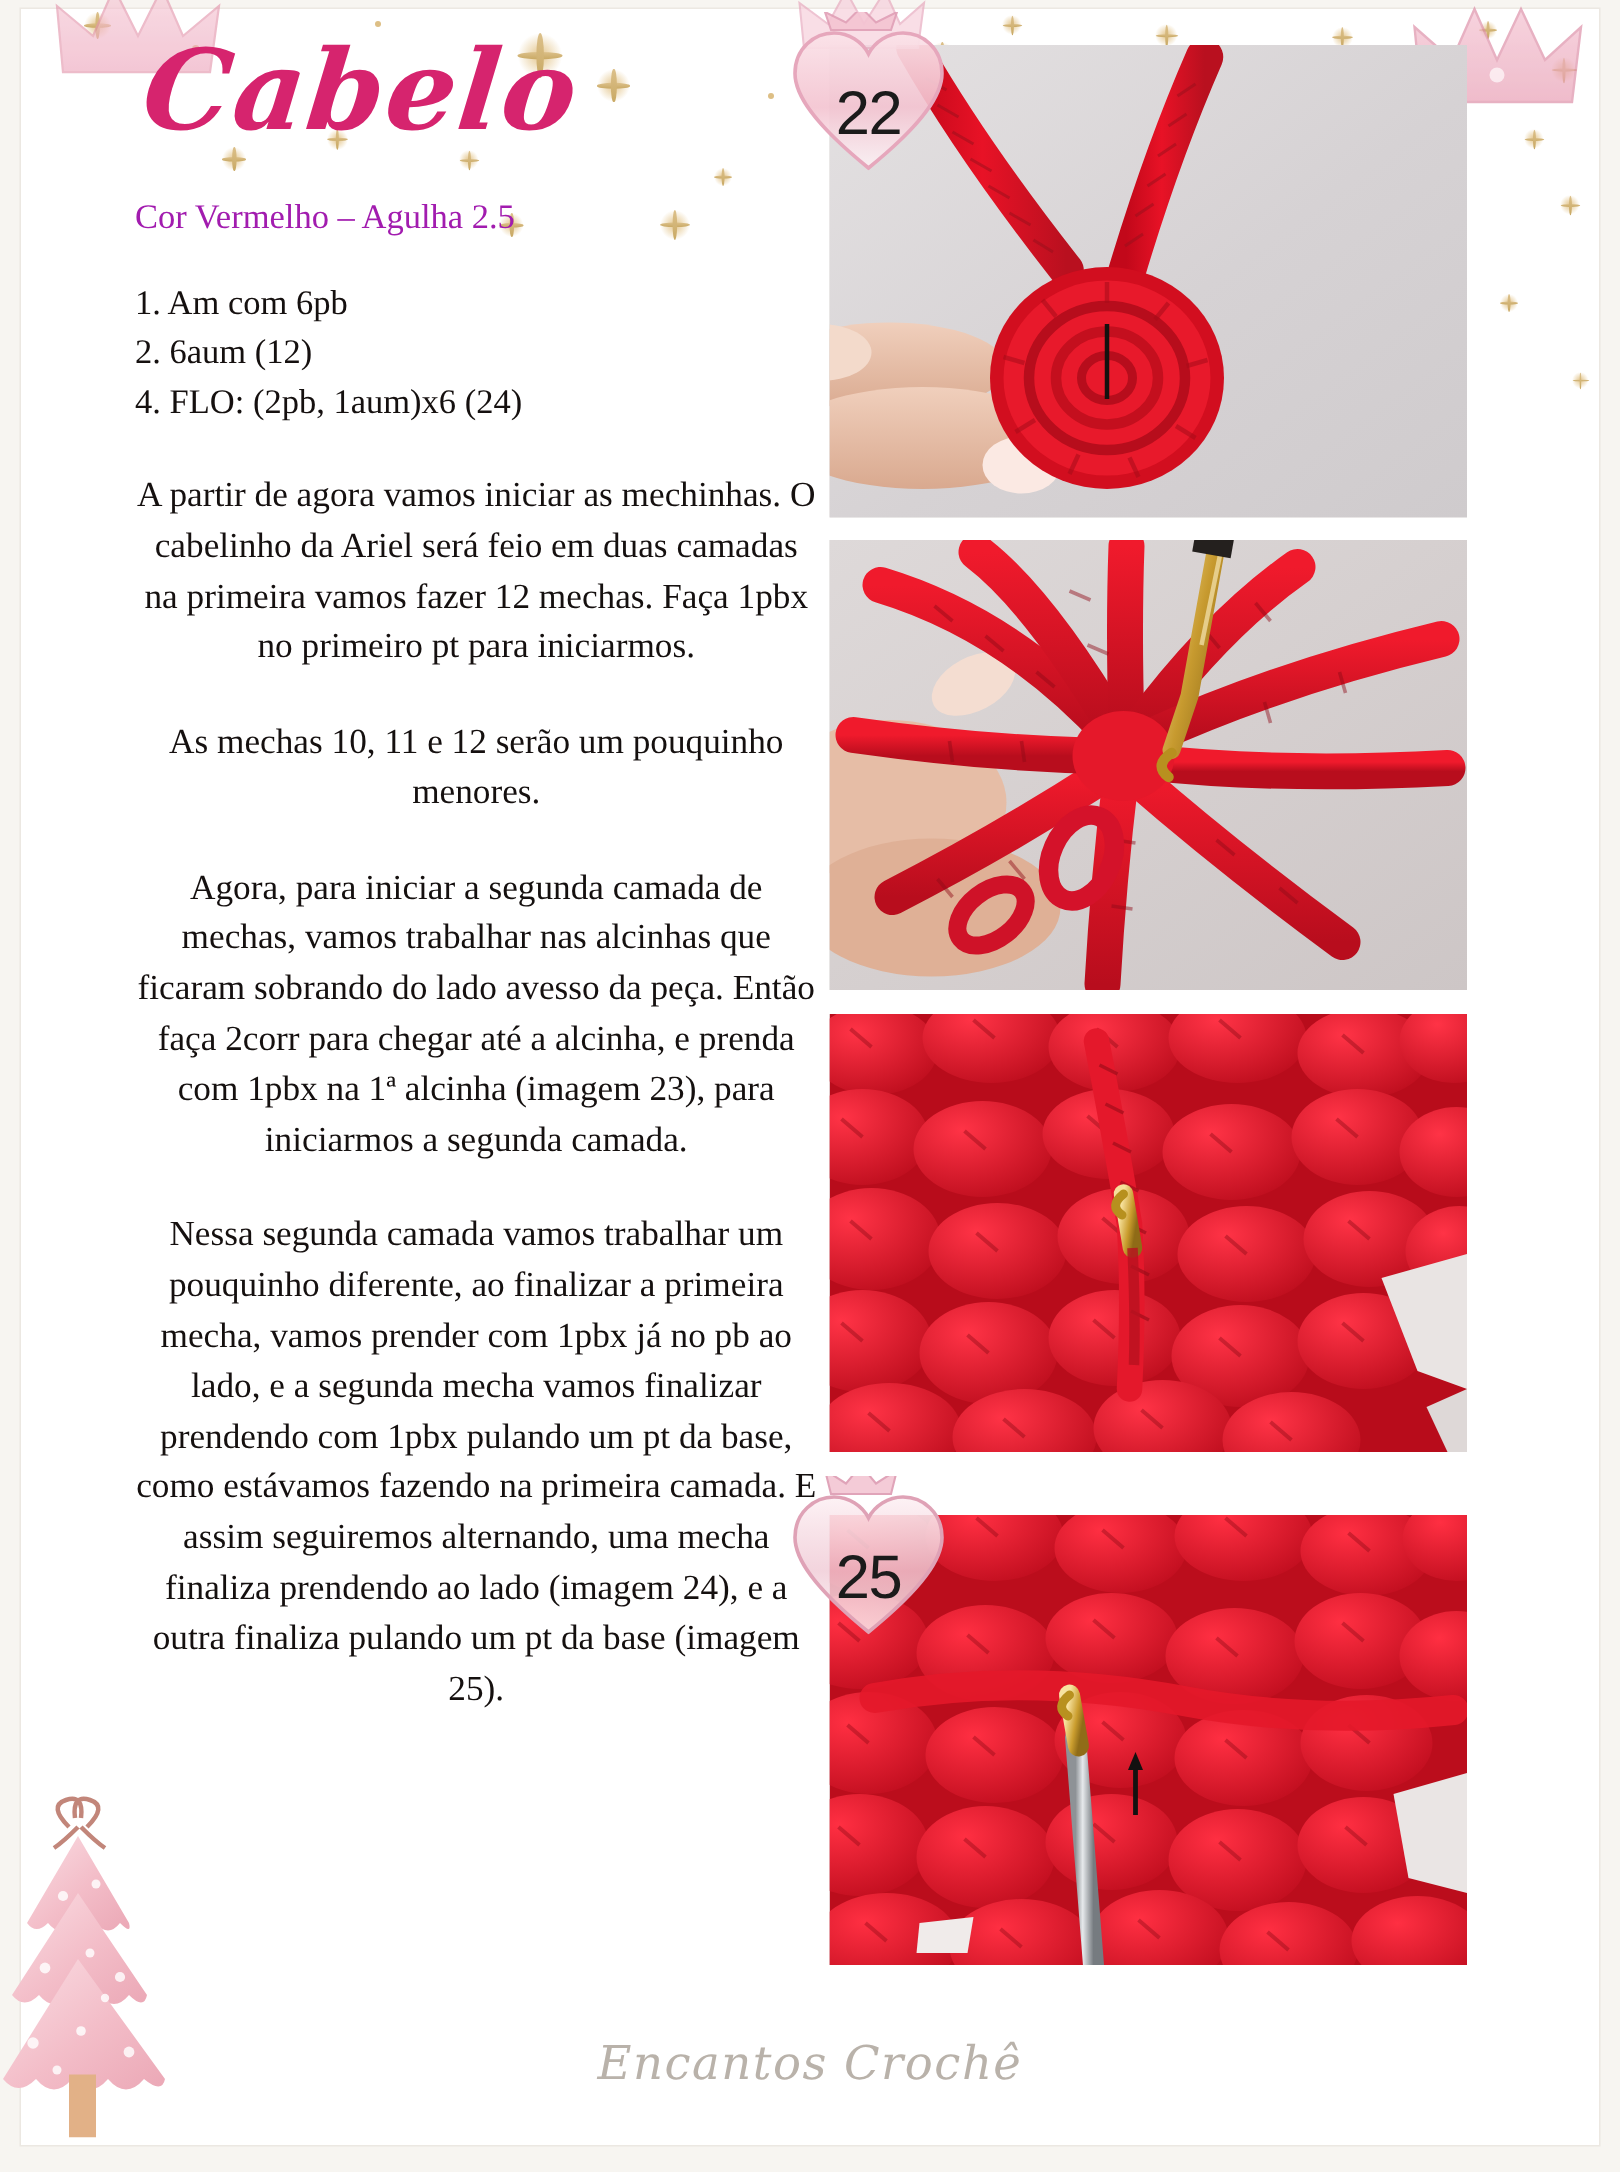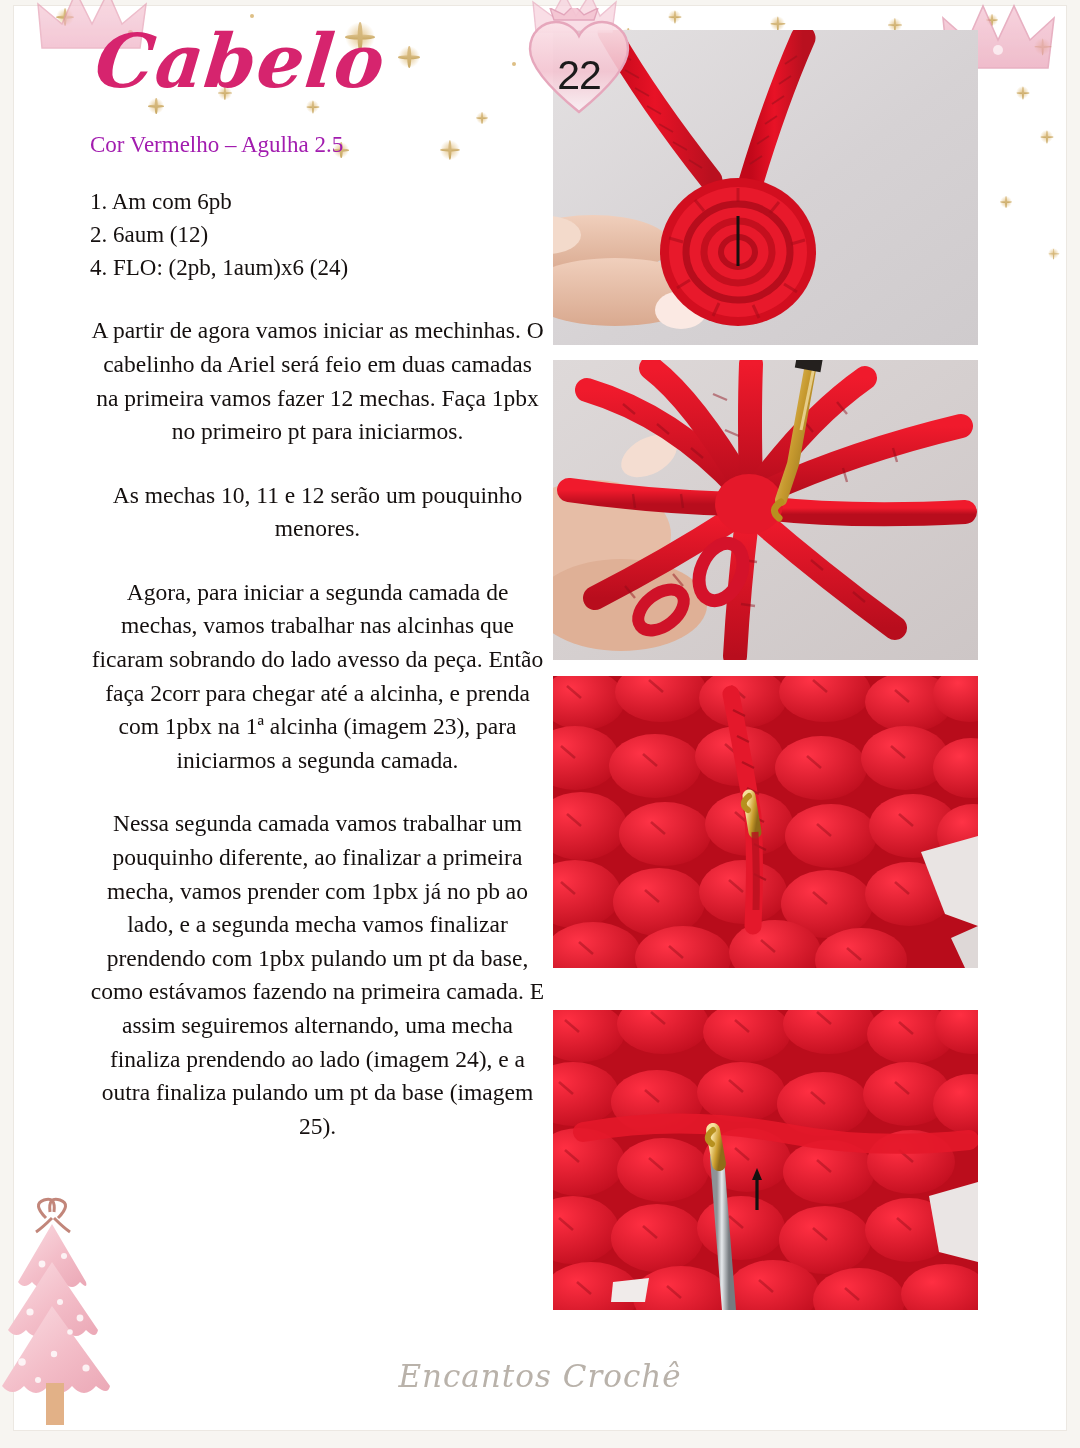--- a/index.html
+++ b/index.html
@@ -465,20 +465,34 @@
         <path d="M164 148 L176 300" stroke="url(#steel25)" stroke-width="14" stroke-linecap="round"></path>
 
         <path d="M160 120 L166 154" stroke="url(#gold25)" stroke-width="14" stroke-linecap="round"></path>
         <path d="M160 120 q-10 8 -1 14" stroke="#b8911f" stroke-width="6" fill="none" stroke-linecap="round"></path>
 
         <path d="M204 200 L204 164" stroke="#131110" stroke-width="3.2"></path>
         <path d="M204 158 L199 170 L209 170 Z" fill="#131110"></path>
       </svg>
     </div>
   </div>
+  <div class="badge" style="left:520px; top:984px;">
+    <svg viewBox="0 0 118 112" width="118" height="112">
+      <defs>
+        <linearGradient id="hg25" x1="0" y1="0" x2="0" y2="1">
+          <stop offset="0%" stop-color="#fdf1f4" stop-opacity=".92"></stop>
+          <stop offset="55%" stop-color="#f0cbd6" stop-opacity=".82"></stop>
+          <stop offset="100%" stop-color="#fdf7f9" stop-opacity=".8"></stop>
+        </linearGradient>
+      </defs>
+      <path d="M59 104 C22 74 10 55 10 41 C10 24 23 14 36 14 C46 14 55 20 59 28 C63 20 72 14 82 14 C95 14 108 24 108 41 C108 55 96 74 59 104 Z" fill="url(#hg25)" stroke="#dfa2b6" stroke-width="2.4"></path>
+      <path d="M34 12 L30 -4 L44 5 L54 -7 L64 5 L78 -4 L74 12 Z" fill="#f3c6d3" stroke="#dd9bb2" stroke-width="1.4" opacity=".9"></path>
+    </svg>
+    <div class="num">25</div>
+  </div>
 
   <div id="title">Cabelo</div>
 
   <div id="textcol">
     <p class="subhead">Cor Vermelho – Agulha 2.5</p>
 
     <div class="steplist">
       <div>1. Am com 6pb</div>
       <div>2. 6aum (12)</div>
       <div>4. FLO: (2pb, 1aum)x6 (24)</div>

